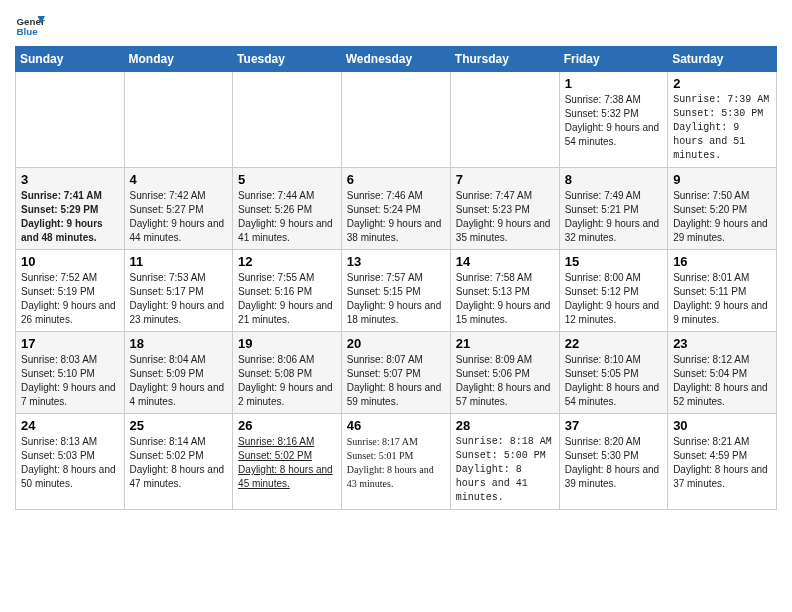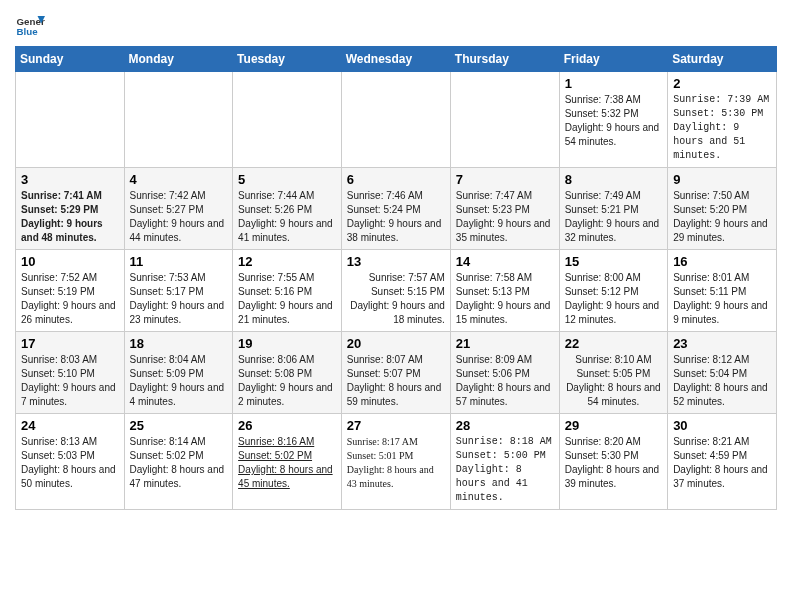--- a/index.html
+++ b/index.html
@@ -183,21 +183,21 @@
 Daylight: 9 hours and 23 minutes.</div>
         </td>
         <td>
           <div class="day-number">12</div>
           <div class="day-info" style="white-space: pre-line;">Sunrise: 7:55 AM
 Sunset: 5:16 PM
 Daylight: 9 hours and 21 minutes.</div>
         </td>
         <td>
           <div class="day-number">13</div>
-          <div class="day-info" style="white-space: pre-line; text-align: right;">Sunrise: 7:57 AM
+          <div class="day-info" style="white-space: pre-line;">Sunrise: 7:57 AM
 Sunset: 5:15 PM
 Daylight: 9 hours and 18 minutes.</div>
         </td>
         <td>
           <div class="day-number">14</div>
           <div class="day-info" style="white-space: pre-line;">Sunrise: 7:58 AM
 Sunset: 5:13 PM
 Daylight: 9 hours and 15 minutes.</div>
         </td>
         <td>
@@ -239,21 +239,21 @@
 Daylight: 8 hours and 59 minutes.</div>
         </td>
         <td>
           <div class="day-number">21</div>
           <div class="day-info" style="white-space: pre-line;">Sunrise: 8:09 AM
 Sunset: 5:06 PM
 Daylight: 8 hours and 57 minutes.</div>
         </td>
         <td>
           <div class="day-number">22</div>
-          <div class="day-info" style="white-space: pre-line; text-align: center;">Sunrise: 8:10 AM
+          <div class="day-info" style="white-space: pre-line;">Sunrise: 8:10 AM
 Sunset: 5:05 PM
 Daylight: 8 hours and 54 minutes.</div>
         </td>
         <td>
           <div class="day-number">23</div>
           <div class="day-info" style="white-space: pre-line;">Sunrise: 8:12 AM
 Sunset: 5:04 PM
 Daylight: 8 hours and 52 minutes.</div>
         </td>
       </tr>
@@ -270,33 +270,33 @@
 Sunset: 5:02 PM
 Daylight: 8 hours and 47 minutes.</div>
         </td>
         <td>
           <div class="day-number">26</div>
           <div class="day-info" style="white-space: pre-line; text-decoration: underline;">Sunrise: 8:16 AM
 Sunset: 5:02 PM
 Daylight: 8 hours and 45 minutes.</div>
         </td>
         <td>
-          <div class="day-number">27</div>
+          <div class="day-number">46</div>
           <div class="day-info" style="white-space: pre-line; font-family: Liberation Serif, serif;">Sunrise: 8:17 AM
 Sunset: 5:01 PM
 Daylight: 8 hours and 43 minutes.</div>
         </td>
         <td>
           <div class="day-number">28</div>
           <div class="day-info" style="white-space: pre-line; font-family: Liberation Mono, monospace;">Sunrise: 8:18 AM
 Sunset: 5:00 PM
 Daylight: 8 hours and 41 minutes.</div>
         </td>
         <td>
-          <div class="day-number">29</div>
+          <div class="day-number">37</div>
           <div class="day-info" style="white-space: pre-line;">Sunrise: 8:20 AM
 Sunset: 5:30 PM
 Daylight: 8 hours and 39 minutes.</div>
         </td>
         <td>
           <div class="day-number">30</div>
           <div class="day-info" style="white-space: pre-line;">Sunrise: 8:21 AM
 Sunset: 4:59 PM
 Daylight: 8 hours and 37 minutes.</div>
         </td>

